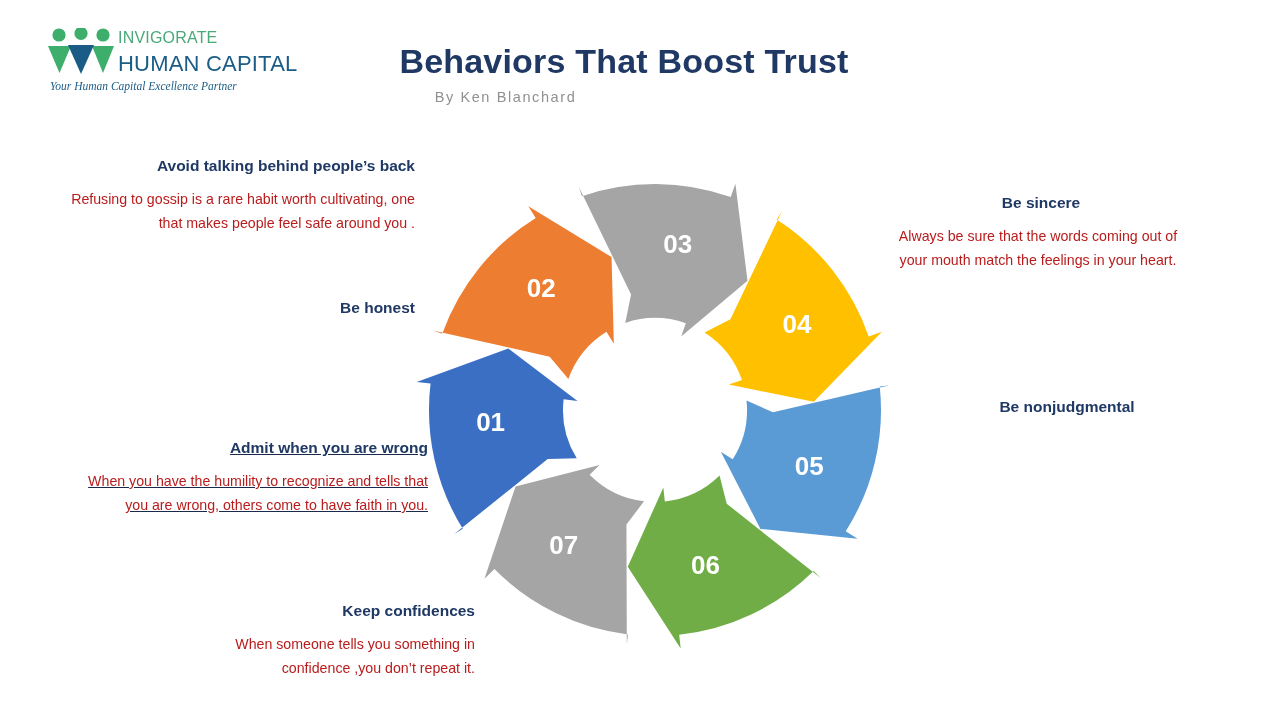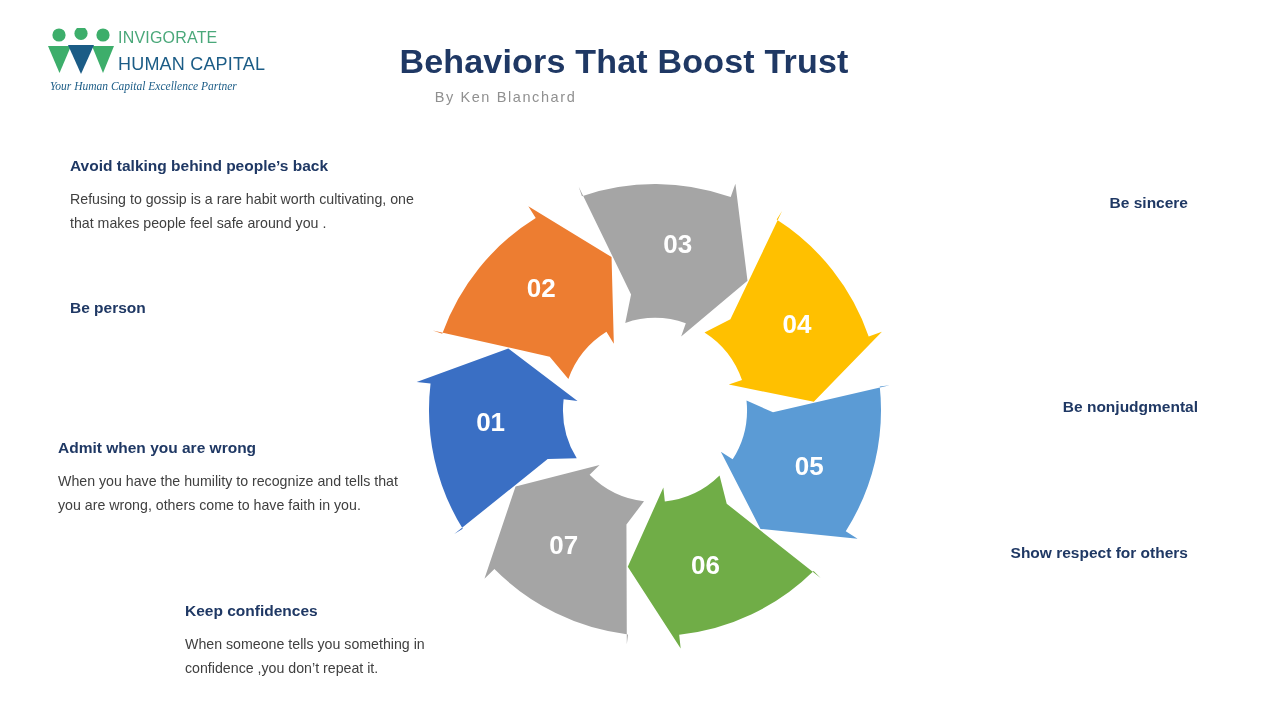--- a/index.html
+++ b/index.html
@@ -38,21 +38,21 @@
     width: 200px;
   }
   #logo .word-invigorate {
     font-size: 16px;
     letter-spacing: 0.2px;
     color: #4aa87a;
     line-height: 28px;
     white-space: nowrap;
   }
   #logo .word-human {
-    font-size: 18px;
+    font-size: 22px;
     letter-spacing: 0.2px;
     color: #1b5c86;
     line-height: 24px;
     white-space: nowrap;
     font-weight: 500;
   }
   #logo .tagline {
     position: absolute;
     left: 2px;
     top: 56px;
@@ -108,30 +108,30 @@
   .block { position: absolute; }
   .block .b-title {
     font-size: 15.5px;
     font-weight: bold;
     color: #1f3864;
     margin-bottom: 12px;
     line-height: 18px;
   }
   .block .b-body {
     font-size: 14.2px;
-    color: #404040;
+    color: #b91c1c;
     line-height: 24px;
     font-family: "Liberation Sans", sans-serif;
   }
-  .block.right { text-align: right; }
-  .block.left  { text-align: left; }
+  .block.right { text-align: center; }
+  .block.left  { text-align: right; }
 
   #blk-0 { left: 70px;  top: 157px; width: 345px; }
   #blk-1 { left: 70px;  top: 299px; width: 345px; }
-  #blk-2 { left: 58px;  top: 439px; width: 345px; }
+  #blk-2 { left: 83px;  top: 439px; width: 345px; text-decoration: underline; }
   #blk-3 { left: 185px; top: 602px; width: 290px; }
   #blk-4 { left: 888px; top: 194px; width: 300px; }
   #blk-5 { left: 888px; top: 358px; width: 310px; margin-top: 40px; }
   #blk-6 { left: 888px; top: 544px; width: 300px; }
 
   #blk-4 .b-title { margin-left: 6px; }
   #blk-5 .b-title { margin-left: 48px; }
   #blk-6 .b-title { margin-left: 0px; }
 </style>
 </head>
@@ -175,31 +175,31 @@
       <path d="M 221.82 496.31 L 223.02 486.38 A 226 226 0 0 1 89.4 421.01 L 79.45 430.86 L 110.55 338.39 L 194.57 316.88 L 184.62 326.73 A 92 92 0 0 0 239.02 353.34 L 221.44 376.49 Z" fill="#A5A5A5"></path>
       <text class="seg-number" x="158.69" y="399.43">07</text>
     </svg>
 </div>
 
 <div class="block left" id="blk-0">
   <div class="b-title">Avoid talking behind people’s back</div>
   <div class="b-body">Refusing to gossip is a rare habit worth cultivating, one that makes people feel safe around you .</div>
 </div>
 <div class="block left" id="blk-1">
-  <div class="b-title">Be person</div>
+  <div class="b-title">Be honest</div>
 </div>
 <div class="block left" id="blk-2">
   <div class="b-title">Admit when you are wrong</div>
   <div class="b-body">When you have the humility to recognize and tells that you are wrong, others come to have faith in you.</div>
 </div>
 <div class="block left" id="blk-3">
   <div class="b-title">Keep confidences</div>
   <div class="b-body">When someone tells you something in confidence ,you don’t repeat it.</div>
 </div>
 <div class="block right" id="blk-4">
   <div class="b-title">Be sincere</div>
+  <div class="b-body">Always be sure that the words coming out of your mouth match the feelings in your heart.</div>
 </div>
 <div class="block right" id="blk-5">
   <div class="b-title">Be nonjudgmental</div>
 </div>
 <div class="block right" id="blk-6">
-  <div class="b-title">Show respect for others</div>
 </div>
 
 </body></html>

